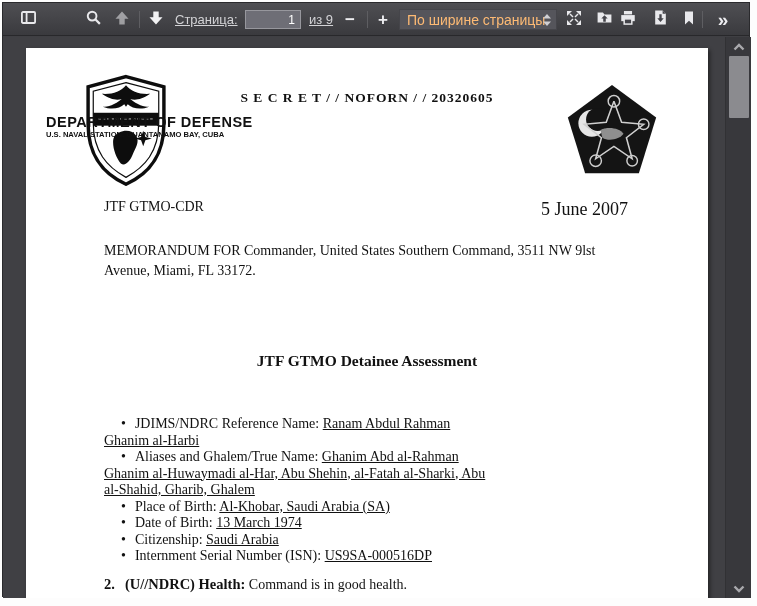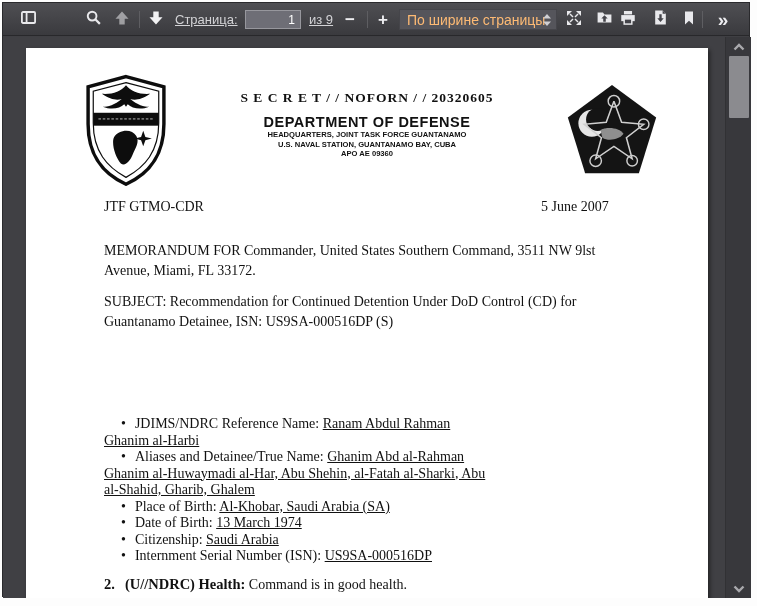--- a/index.html
+++ b/index.html
@@ -42,26 +42,26 @@
                background:#38383c; border-left:1px solid #313134; }
   .scroll-btn { position:absolute; left:0; width:26px; height:17px;
                 display:flex; align-items:center; justify-content:center; }
   .scroll-thumb { position:absolute; left:3px; top:19px; width:20px; height:62px;
                   background:#8b8b8f; border-radius:1px; }
 
   
   .abs { position:absolute; }
   .classification { left:0; right:0; top:42px; text-align:center;
                     font-size:13.5px; font-weight:bold; letter-spacing:1px; }
-  .orgblock { left:0; right:0; top:66px; text-align:center;
-              font-family:"Liberation Sans", sans-serif; }
+  .orgblock { left:0; right:0; top:66px; 
+              font-family:"Liberation Sans", sans-serif;padding-left:20px; }
   .orgname { font-size:14.5px; font-weight:bold; letter-spacing:0.5px; }
   .orgline { font-size:7.6px; font-weight:bold; line-height:9.5px; }
   .office { left:78px; top:151px; font-size:14px; }
-  .docdate { left:515px; top:151px; font-size:14px; }
+  .docdate { left:515px; top:151px; font-size:18px; }
   .para { font-size:14px; line-height:19.5px; }
   .memo { left:78px; top:193px; width:525px; }
   .subject { left:78px; top:244px; width:525px; }
   .doctitle { left:0; right:0; top:304px; text-align:center;
               font-size:15.5px; font-weight:bold; }
   .sechead { left:78px; top:341px; font-size:14.5px; font-weight:bold; }
   .sechead .num { margin-right:10px; }
   .bullets { left:78px; top:368px; width:382px; font-size:14px;
              line-height:16.5px; list-style:none; }
   .bullets li { text-indent:17px; }
@@ -217,36 +217,34 @@
             <circle cx="71" cy="82" r="5.5" fill="none" stroke="#cfcfcf" stroke-width="1.5"></circle>
             <circle cx="33" cy="82" r="6" fill="none" stroke="#cfcfcf" stroke-width="1.5"></circle>
             <path d="M38,50 C46,46 58,48 62,54 C58,60 46,62 40,58 Z" fill="#8f8f8f"></path>
           </svg>
         </div>
 
         <div class="abs classification">S E C R E T / / NOFORN / / 20320605</div>
 
         <div class="abs orgblock">
           <div class="orgname">DEPARTMENT OF DEFENSE</div>
-          <div class="orgline">HEADQUARTERS, JOINT TASK FORCE GUANTANAMO</div>
           <div class="orgline">U.S. NAVAL STATION, GUANTANAMO BAY, CUBA</div>
-          <div class="orgline">APO AE 09360</div>
         </div>
 
         <div class="abs office">JTF GTMO-CDR</div>
         <div class="abs docdate">5 June 2007</div>
 
         <div class="abs para memo">MEMORANDUM FOR Commander, United States Southern Command, 3511 NW 9lst Avenue, Miami, FL 33172.</div>
-        <div class="abs para subject">SUBJECT:  Recommendation for Continued Detention Under DoD Control (CD) for Guantanamo Detainee, ISN: US9SA-000516DP (S)</div>
-
+
+        <div class="abs doctitle">JTF GTMO Detainee Assessment</div>
 
 
         <ul class="abs bullets">
           <li><span class="blt">•</span><span>JDIMS/NDRC Reference Name:</span> <span class="u">Ranam Abdul Rahman Ghanim al-Harbi</span></li>
-          <li><span class="blt">•</span><span>Aliases and Detainee/True Name:</span> <span class="u">Ghanim Abd al-Rahman Ghanim al-Huwaymadi al-Har, Abu Shehin, al-Fatah al-Sharki, Abu al-Shahid, Gharib, Ghalem</span></li>
+          <li><span class="blt">•</span><span>Aliases and Ghalem/True Name:</span> <span class="u">Ghanim Abd al-Rahman Ghanim al-Huwaymadi al-Har, Abu Shehin, al-Fatah al-Sharki, Abu al-Shahid, Gharib, Ghalem</span></li>
           <li><span class="blt">•</span><span>Place of Birth:</span> <span class="u">Al-Khobar, Saudi Arabia (SA)</span></li>
           <li><span class="blt">•</span><span>Date of Birth:</span> <span class="u">13 March 1974</span></li>
           <li><span class="blt">•</span><span>Citizenship:</span> <span class="u">Saudi Arabia</span></li>
           <li><span class="blt">•</span><span>Internment Serial Number (ISN):</span> <span class="u">US9SA-000516DP</span></li>
         </ul>
 
 
         <div class="abs sec2">
           <span class="num">2.</span><b>(U//NDRC) Health:</b> <span>Command is in good health.</span>
         </div>

